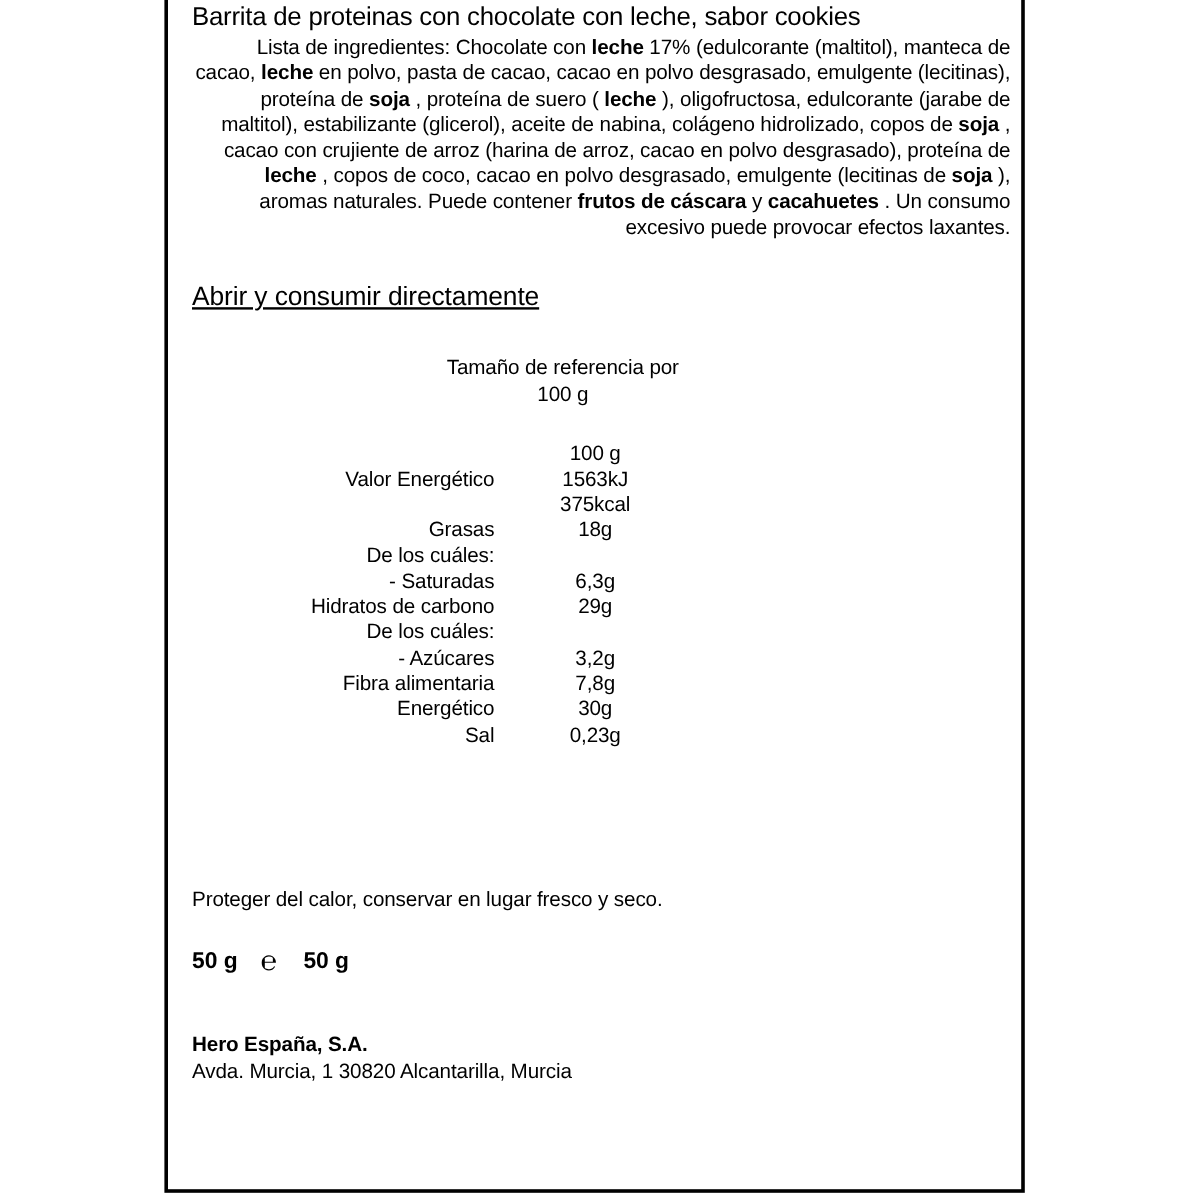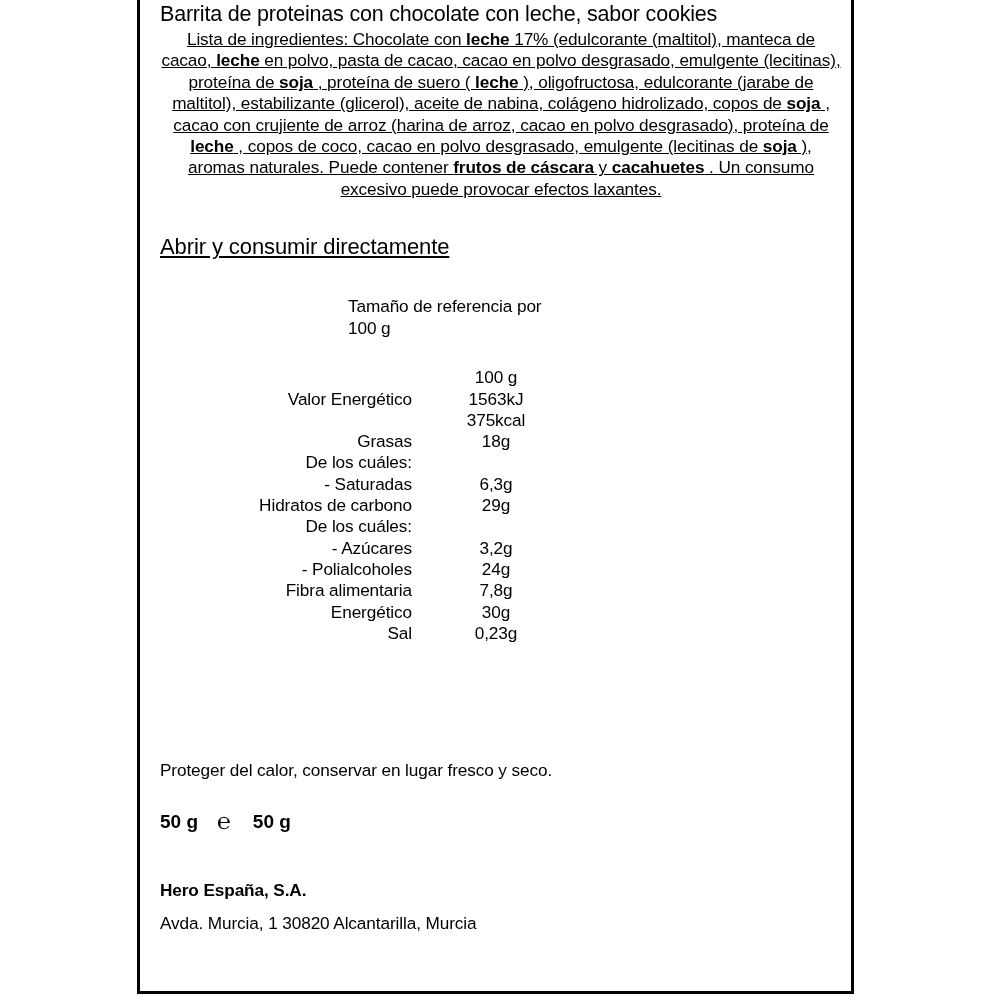--- a/index.html
+++ b/index.html
@@ -38,39 +38,39 @@
     margin: 0 0 2px 2px;
     white-space: nowrap;
   }
 
   
   .ingredients {
     font-size: 17.2px;
     line-height: 21.4px;
     margin: 0 0 0 2px;
     letter-spacing: -0.1px;
-    text-align: center;
+    text-align: right;
     width: 682px;
-    text-decoration: underline;
   }
   .ingredients b { font-weight: bold; }
 
   
   .usage {
     font-size: 22px;
     line-height: 21px;
     margin: 36px 0 0 2px;
     letter-spacing: -0.1px;
     text-decoration: underline;
   }
 
   
   .reference-block {
     margin-top: 38px;
     width: 430px;           
+    text-align: center;
     font-size: 17.2px;
     line-height: 22px;
     letter-spacing: -0.1px;
     margin-left: 2px;
     padding-left: 188px;
   }
   .reference-block div { white-space: nowrap; }
 
   
   .nutrition {
@@ -117,21 +117,21 @@
     top: 1px;
   }
   .manufacturer {
     margin: 47px 0 0 2px;
     font-size: 17.2px;
     line-height: 21.4px;
     letter-spacing: -0.1px;
   }
   .manufacturer .company {
     font-weight: bold;
-    margin-bottom: 11px;
+    margin-bottom: 1px;
   }
 </style>
 </head>
 <body>
 
 <div class="label-frame">
 
   <h1 class="product-title">Barrita de proteinas con chocolate con leche, sabor cookies</h1>
 
   <p class="ingredients"><span>Lista de ingredientes: Chocolate con </span><b>leche</b><span> 17% (edulcorante (maltitol), manteca de cacao, </span><b>leche</b><span> en polvo, pasta de cacao, cacao en polvo desgrasado, emulgente (lecitinas), proteína de </span><b>soja</b><span> , proteína de suero ( </span><b>leche</b><span> ), oligofructosa, edulcorante (jarabe de maltitol), estabilizante (glicerol), aceite de nabina, colágeno hidrolizado, copos de </span><b>soja</b><span> , cacao con crujiente de arroz (harina de arroz, cacao en polvo desgrasado), proteína de </span><b>leche</b><span> , copos de coco, cacao en polvo desgrasado, emulgente (lecitinas de </span><b>soja</b><span> ), aromas naturales. Puede contener </span><b>frutos de cáscara</b><span> y </span><b>cacahuetes</b><span> . Un consumo excesivo puede provocar efectos laxantes.</span></p>
@@ -174,24 +174,20 @@
           <td class="value">29g</td>
         </tr>
         <tr class="indent-1">
           <td class="label">De los cuáles:</td>
           <td class="value"></td>
         </tr>
         <tr class="indent-2">
           <td class="label">- Azúcares</td>
           <td class="value">3,2g</td>
         </tr>
-        <tr class="indent-2">
-          <td class="label">-  Polialcoholes</td>
-          <td class="value">24g</td>
-        </tr>
         <tr>
           <td class="label">Fibra  alimentaria</td>
           <td class="value">7,8g</td>
         </tr>
         <tr>
           <td class="label">Energético</td>
           <td class="value">30g</td>
         </tr>
         <tr>
           <td class="label">Sal</td>

